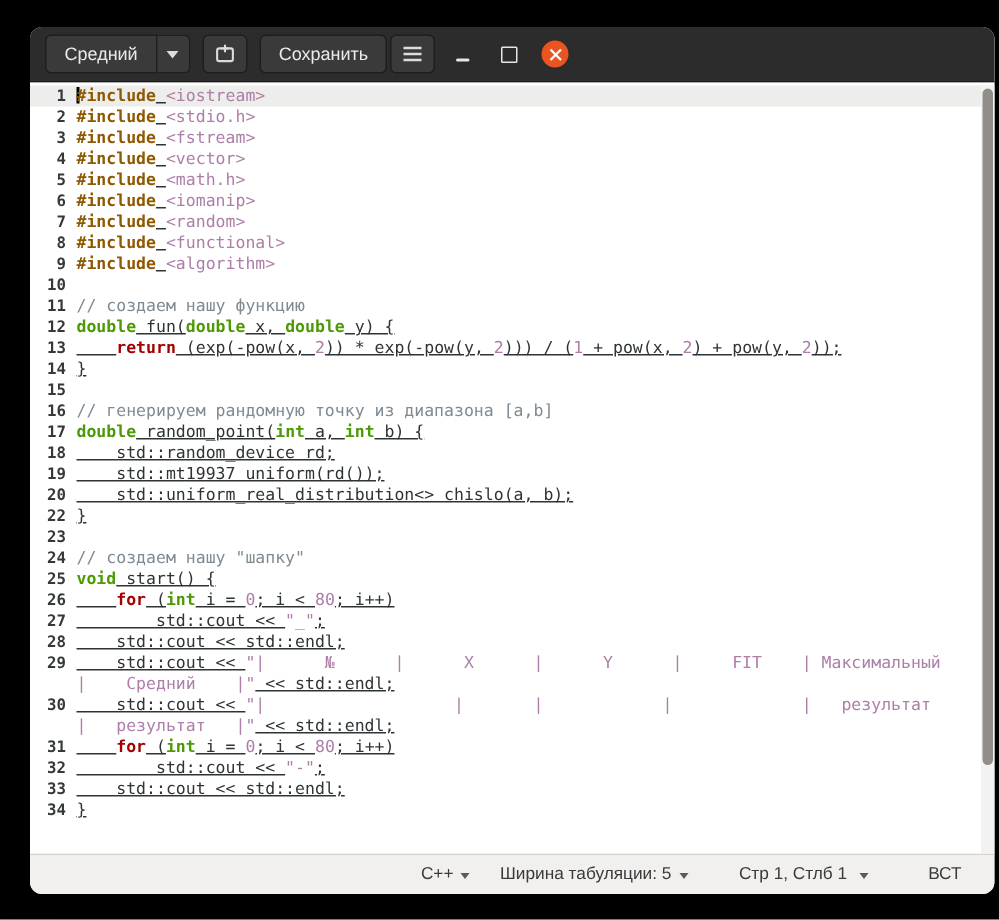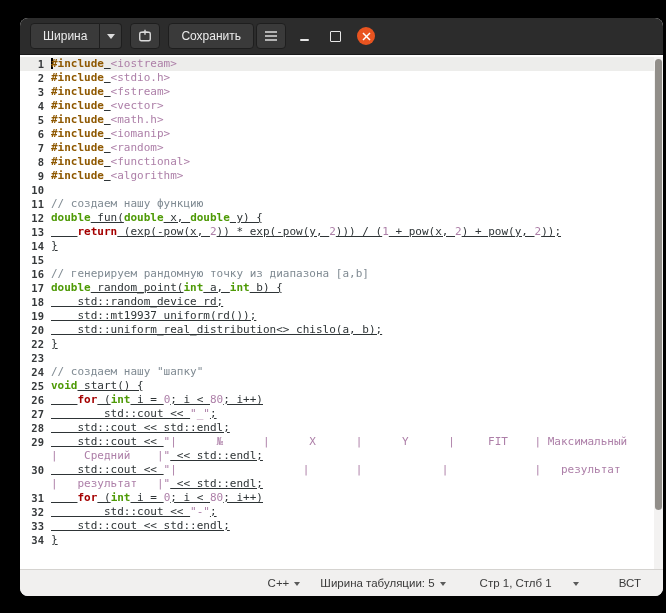--- a/index.html
+++ b/index.html
@@ -68,31 +68,31 @@
   .statusbar{
     height:26px;min-height:26px;background:#f1f0ef;border-top:1px solid #d5d3d0;
     display:flex;align-items:center;justify-content:flex-end;
     font-size:11.5px;color:#3a3a3a;padding-right:22px;
   }
   .sb-item{display:flex;align-items:center;gap:5px;white-space:nowrap;}
   .sb-caret{
     width:0;height:0;border-left:3.5px solid transparent;border-right:3.5px solid transparent;
     border-top:4.5px solid #5a5a5a;display:inline-block;margin-top:1px;
   }
-  .gap20{margin-right:20px;} .gap34{margin-right:34px;} .gap16{margin-right:21px;} .gap40{margin-right:40px;}
+  .gap20{margin-right:20px;} .gap34{margin-right:34px;} .gap16{margin-right:8px;} .gap40{margin-right:40px;}
 </style>
 </head>
 <body>
 
 <div class="window">
 
   <div class="headerbar">
     <div class="hb-left">
       <div class="split-btn">
-        <button class="btn open">Ширина</button>
+        <button class="btn open">Средний</button>
         <button class="btn open-caret">
           <span class="caret-down"></span>
         </button>
       </div>
       <button class="btn icon-btn">
         <svg width="16" height="16" viewBox="0 0 16 16">
           <rect x="2.75" y="4.25" width="10.5" height="8.5" rx="1.5" fill="none" stroke="#dcdcdc" stroke-width="1.4"></rect>
           <line x1="8" y1="1.8" x2="8" y2="6.8" stroke="#dcdcdc" stroke-width="1.4"></line>
           <line x1="5.5" y1="4.3" x2="10.5" y2="4.3" stroke="#dcdcdc" stroke-width="1.4"></line>
         </svg>

